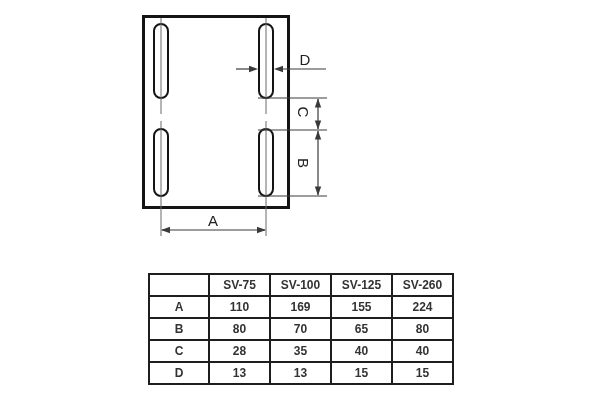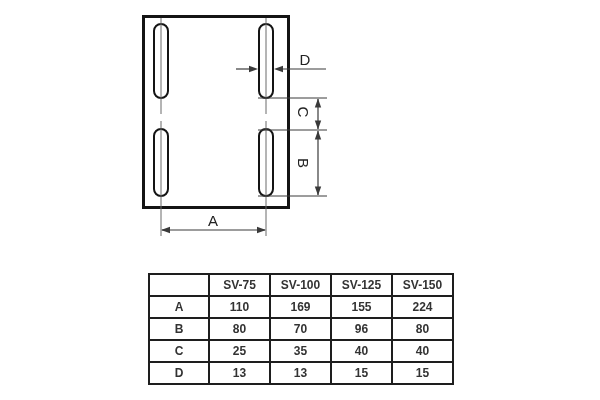--- a/index.html
+++ b/index.html
@@ -137,41 +137,41 @@
         <col class="cn">
         <col class="cn">
         <col class="cn">
     </colgroup>
     <thead>
       <tr>
         <th></th>
         <th>SV-75</th>
         <th>SV-100</th>
         <th>SV-125</th>
-        <th>SV-150</th>
+        <th>SV-260</th>
       </tr>
     </thead>
     <tbody>
       <tr>
         <td>A</td>
         <td>110</td>
         <td>169</td>
         <td>155</td>
         <td>224</td>
       </tr>
       <tr>
         <td>B</td>
         <td>80</td>
         <td>70</td>
-        <td>96</td>
+        <td>65</td>
         <td>80</td>
       </tr>
       <tr>
         <td>C</td>
-        <td>25</td>
+        <td>28</td>
         <td>35</td>
         <td>40</td>
         <td>40</td>
       </tr>
       <tr>
         <td>D</td>
         <td>13</td>
         <td>13</td>
         <td>15</td>
         <td>15</td>

